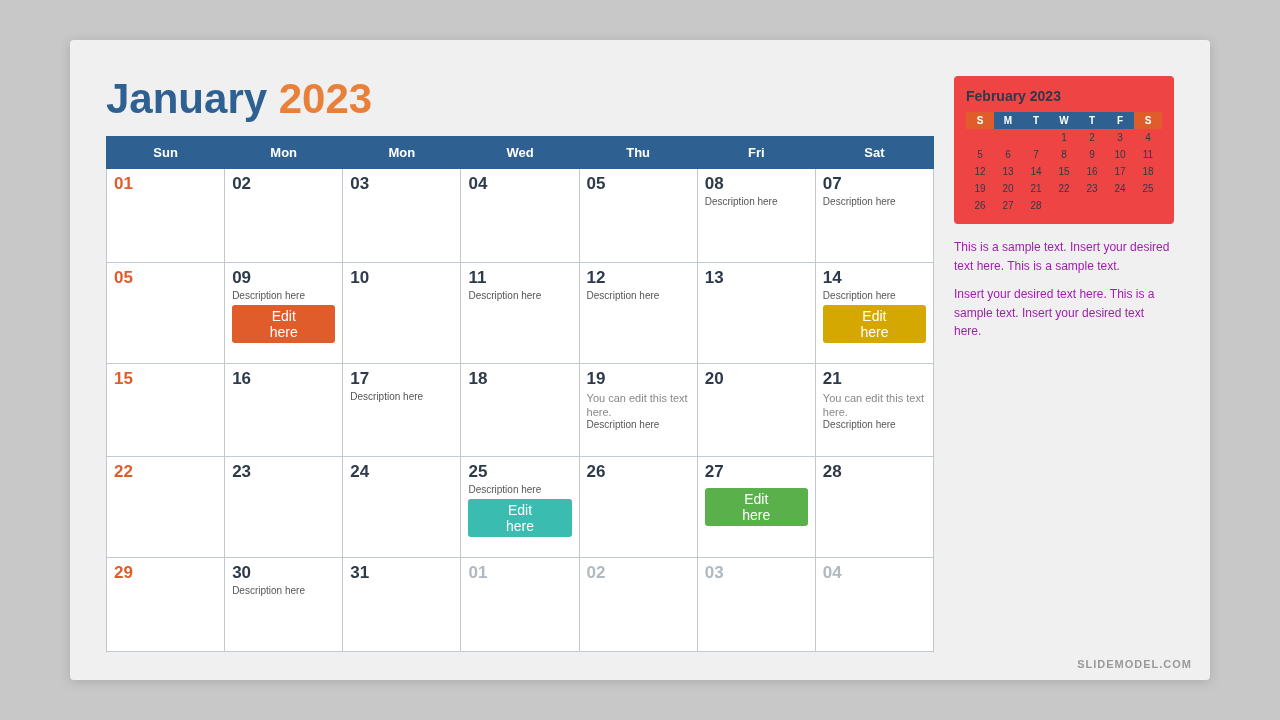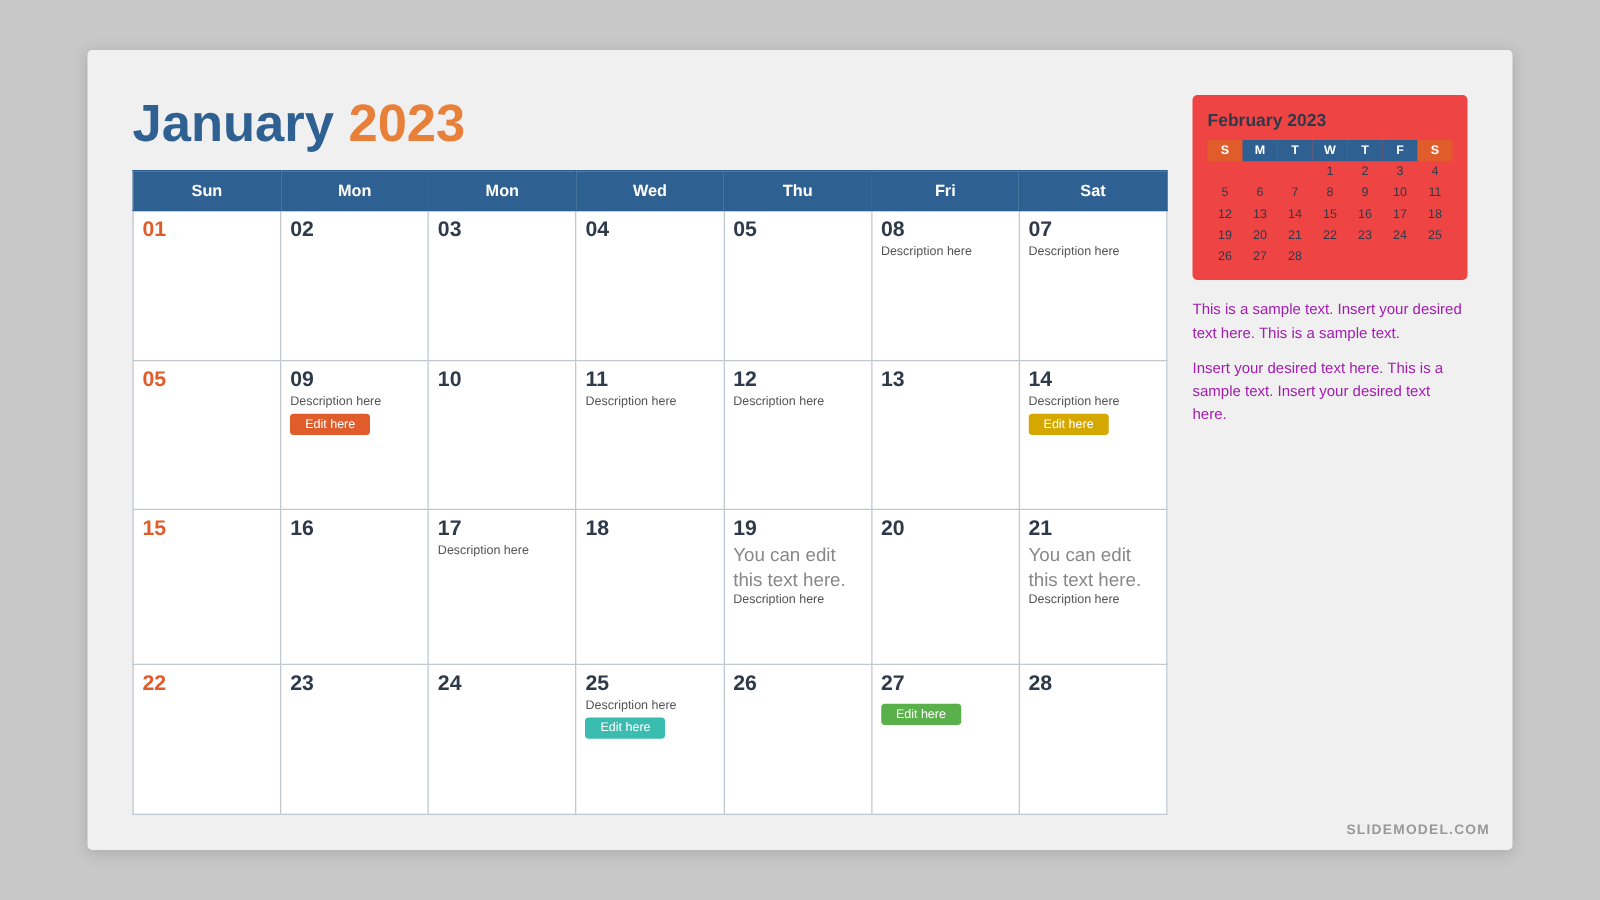--- a/index.html
+++ b/index.html
@@ -93,32 +93,32 @@
     .day-desc {
       font-size: 10px;
       color: #555;
       display: block;
     }
     .edit-btn {
       display: inline-block;
       border: none;
       border-radius: 3px;
       color: #fff;
-      font-size: 10px;
-      padding: 3px 12px;
+      font-size: 14px;
+      padding: 3px 24px;
       margin-top: 4px;
       cursor: pointer;
     }
     .edit-btn.orange { background: #e05c2a; }
     .edit-btn.yellow { background: #d4a800; }
     .edit-btn.teal   { background: #3abcb0; }
     .edit-btn.green  { background: #5ab04a; }
 
     .small-note {
-      font-size: 15px;
+      font-size: 11px;
       color: #888;
       display: block;
       line-height: 1.3;
     }
 
     
     .mini-cal-container {
       background: #ef4444;
       border-radius: 4px;
       padding: 12px 12px 10px 12px;
@@ -282,20 +282,44 @@
               </td>
               <td><span class="day-num normal">25</span><span class="day-desc">Description here</span><button class="edit-btn teal">Edit here</button></td>
               <td>
                 <span class="day-num normal">26</span>
               </td>
               <td><span class="day-num normal">27</span><button class="edit-btn green">Edit here</button></td>
               <td>
                 <span class="day-num normal">28</span>
               </td>
             </tr>
+            <tr>
+              <td>
+                <span class="day-num sunday">29</span>
+              </td>
+              <td>
+                <span class="day-num normal">30</span>
+                <span class="day-desc">Description here</span>
+              </td>
+              <td>
+                <span class="day-num normal">31</span>
+              </td>
+              <td>
+                <span class="day-num faded">01</span>
+              </td>
+              <td>
+                <span class="day-num faded">02</span>
+              </td>
+              <td>
+                <span class="day-num faded">03</span>
+              </td>
+              <td>
+                <span class="day-num faded">04</span>
+              </td>
+            </tr>
           </tbody>
       </table>
     </div>
     <div class="right-section">
       <div class="mini-cal-container">
         <div class="mini-cal-title">February 2023</div>
         <table class="mini-cal">
           <thead>
               <tr id="mini-header-row">
                 <th class="s-col">S</th>

